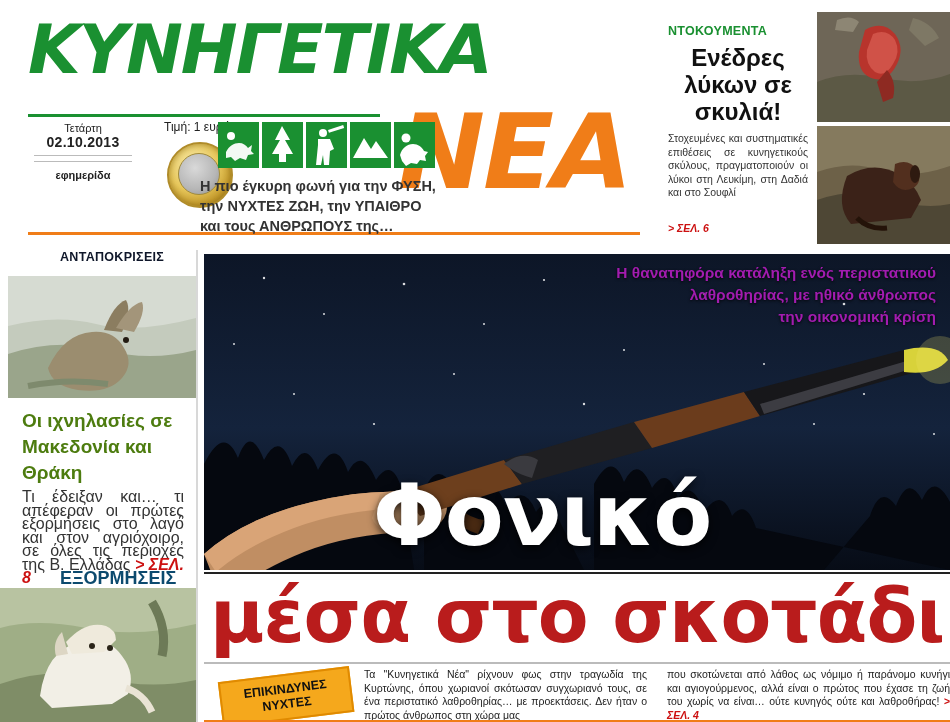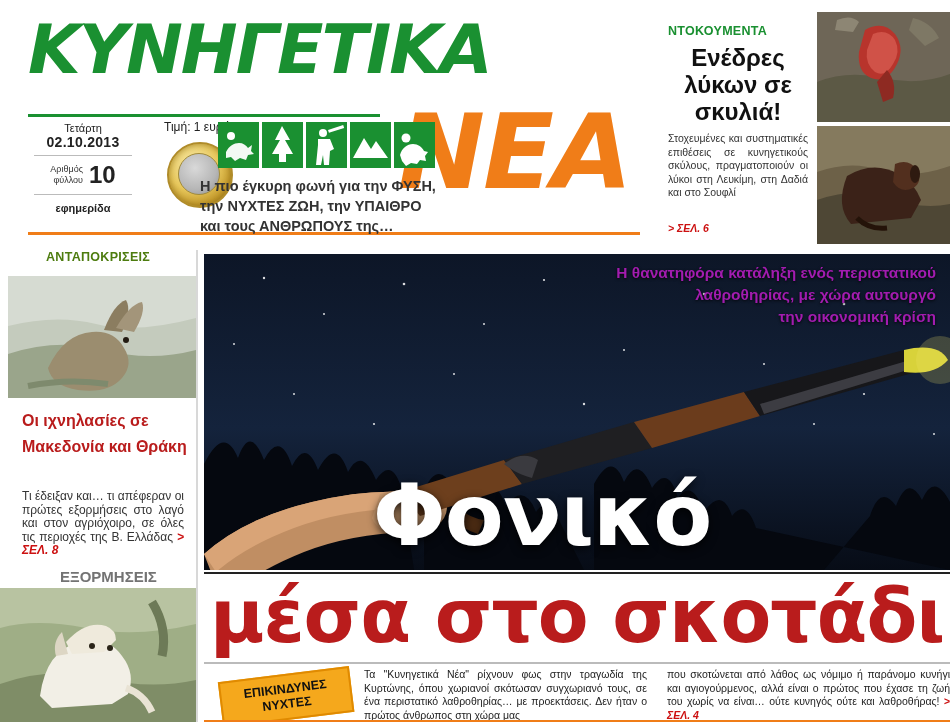--- a/index.html
+++ b/index.html
@@ -87,35 +87,35 @@
     position:absolute;left:157px;top:4px;width:133px;height:110px;overflow:hidden;
     background:linear-gradient(180deg,#6b6354 0%,#5b5a46 40%,#6a6550 100%);
   }
   .doc-photo-b{
     position:absolute;left:157px;top:118px;width:133px;height:118px;overflow:hidden;
     background:linear-gradient(180deg,#7b6d55 0%,#5e5340 55%,#4a4333 100%);
   }
 
   
   .leftcol{position:absolute;left:0;top:250px;width:196px;height:472px;}
-  .lc-kicker{font-size:12.5px;font-weight:bold;color:#4d7c0f;letter-spacing:.3px;padding-left:46px;}
+  .lc-kicker{font-size:12.5px;font-weight:bold;color:#0f172a;letter-spacing:.3px;padding-left:60px;}
   .photo-hare{
     position:absolute;left:8px;top:26px;width:188px;height:122px;overflow:hidden;
     background:linear-gradient(180deg,#cfd6cf 0%,#b9c0b4 45%,#9aa392 100%);
   }
   .lc-title{
     position:absolute;left:22px;top:158px;width:168px;
-    font-size:16px;line-height:26px;font-weight:bold;color:#b91c1c;
+    font-size:19px;line-height:26px;font-weight:bold;color:#4d7c0f;
   }
   .lc-body{
     position:absolute;left:22px;top:240px;width:162px;
-    font-size:12px;line-height:13.5px;color:#333;text-align:justify;
+    font-size:16px;line-height:13.5px;color:#333;text-align:justify;
   }
   .lc-ref{font-weight:bold;font-style:italic;color:#cc1111;}
-  .lc-kicker2{position:absolute;left:60px;top:318px;font-size:15px;font-weight:bold;color:#737373;}
+  .lc-kicker2{position:absolute;left:60px;top:318px;font-size:18px;font-weight:bold;color:#0c4a6e;}
   .photo-dog{
     position:absolute;left:0px;top:338px;width:196px;height:134px;overflow:hidden;
     background:linear-gradient(180deg,#b9c3a5 0%,#97a383 50%,#7d8a6a 100%);
   }
   .vdiv{position:absolute;left:196px;top:250px;width:2px;height:472px;background:#d8d8d8;}
 
   
   .main{position:absolute;left:204px;top:250px;width:746px;height:472px;}
   .main-photo{
     position:absolute;left:0;top:4px;width:746px;height:316px;overflow:hidden;
@@ -163,27 +163,20 @@
   <div class="masthead">
     <div class="logo-kynigetika">ΚΥΝΗΓΕΤΙΚΑ</div>
     <div class="logo-nea">ΝΕΑ</div>
     <div class="rule-top"></div>
     <div class="rule-bot"></div>
 
     <div class="info-col">
       <div class="info-date-label">Τετάρτη</div>
       <div class="info-date">02.10.2013</div>
       <div class="line"></div>
-      <div class="info-num-wrap">
-        <div class="info-num-label">
-          <div>Αριθμός</div>
-          <div>φύλλου</div>
-        </div>
-        <div class="info-num">10</div>
-      </div>
       <div class="line"></div>
       <div class="info-weekly">
         <div>εφημερίδα</div>
       </div>
     </div>
 
     <div class="price-col">
       <div class="price-label">Τιμή: 1 ευρώ</div>
       <div class="coin">
         <svg class="coin-star" viewBox="0 0 62 62">
@@ -355,21 +348,21 @@
           <path d="M300 210 q18 -14 34 -4 l-6 18 q-16 -4 -28 -14z" fill="#3a3a3f"></path>
           <path d="M250 250 q14 14 30 16 l-6 14 q-18 -6 -30 -18z" fill="#4a2a12"></path>
         </g>
 
         <circle cx="736" cy="106" r="24" fill="#f2e46a" opacity="0.22"></circle>
       </svg>
     </div>
 
     <div class="main-deck">
       <div>Η θανατηφόρα κατάληξη ενός περιστατικού</div>
-      <div>λαθροθηρίας, με χώρα αυτουργό</div>
+      <div>λαθροθηρίας, με ηθικό άνθρωπος</div>
       <div>την οικονομική κρίση</div>
     </div>
 
     <div class="headline1-wrap">
       <div class="headline1">Φονικό</div>
     </div>
 
     <div class="hrule"></div>
     <div class="headline2">μέσα στο σκοτάδι</div>
     <div class="hrule2"></div>

